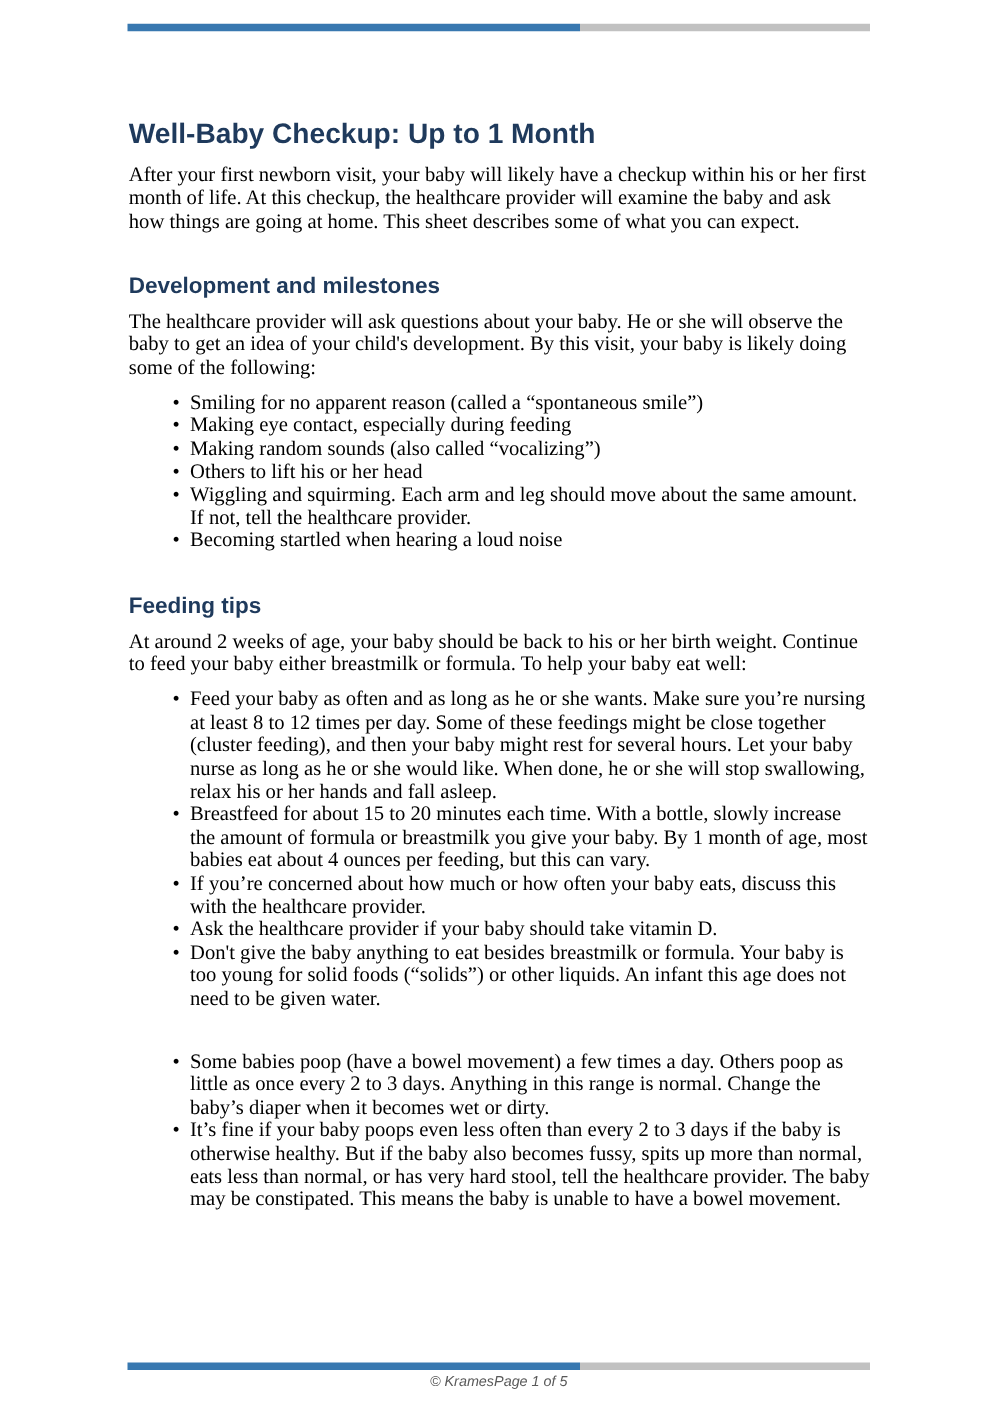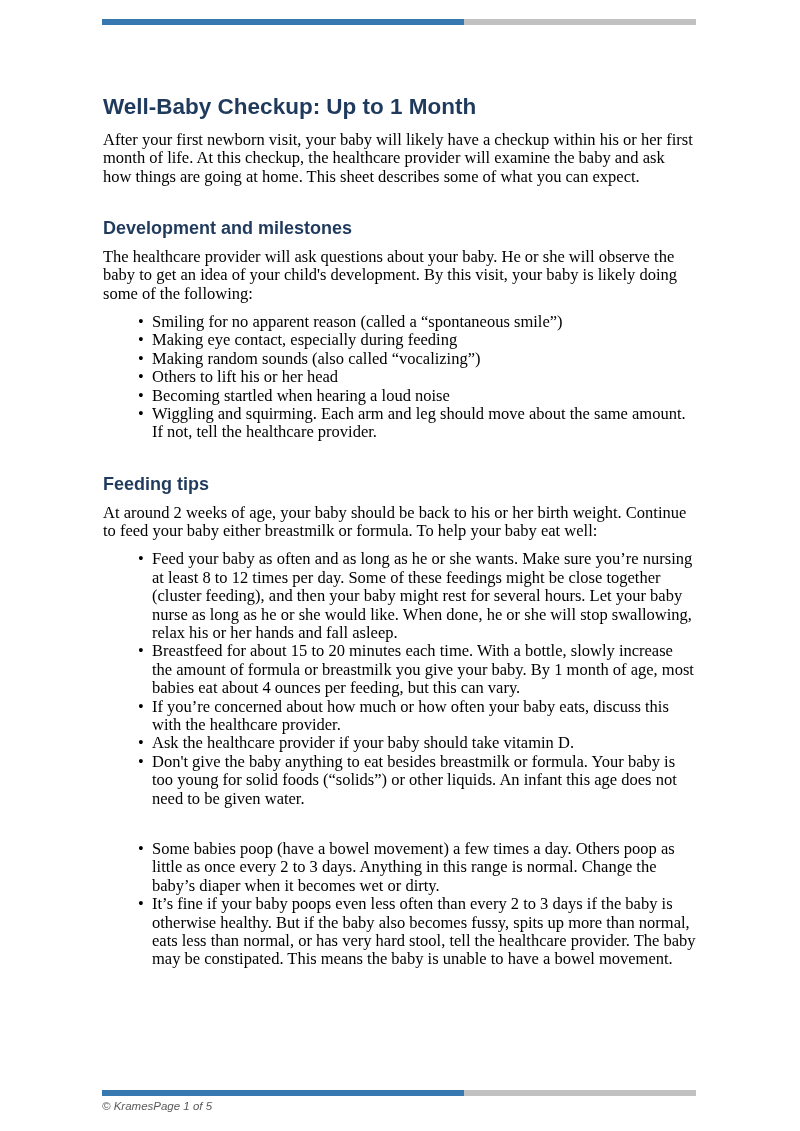--- a/index.html
+++ b/index.html
@@ -75,21 +75,21 @@
     left:35px;
   }
   .footer{
     position:absolute;
     top:1090px;
     left:102px;
     width:594px;
   }
   .footer-row{
     display:flex;
-    justify-content:flex-start;
+    justify-content:center;
     margin-top:4px;
     font-family:"Liberation Sans", sans-serif;
     font-style:italic;
     font-size:11.5px;
     color:var(--footer-text);
   }
 </style>
 </head>
 <body>
 
@@ -105,22 +105,22 @@
     <p class="intro">After your first newborn visit, your baby will likely have a checkup within his or her first month of life. At this checkup, the healthcare provider will examine the baby and ask how things are going at home. This sheet describes some of what you can expect.</p>
     <div id="sections">
   <section>
     <h2>Development and milestones</h2>
     <p>The healthcare provider will ask questions about your baby. He or she will observe the baby to get an idea of your child's development. By this visit, your baby is likely doing some of the following:</p>
     <ul class="bullets">
             <li>Smiling for no apparent reason (called a “spontaneous smile”)</li>
             <li>Making eye contact, especially during feeding</li>
             <li>Making random sounds (also called “vocalizing”)</li>
             <li>Others to lift his or her head</li>
+            <li>Wiggling and squirming. Each arm and leg should move about the same amount. If not, tell the healthcare provider.</li>
             <li>Becoming startled when hearing a loud noise</li>
-            <li>Wiggling and squirming. Each arm and leg should move about the same amount. If not, tell the healthcare provider.</li>
           </ul>
   </section>
 
   <section>
     <h2>Feeding tips</h2>
     <p>At around 2 weeks of age, your baby should be back to his or her birth weight. Continue to feed your baby either breastmilk or formula. To help your baby eat well:</p>
     <ul class="bullets">
             <li>Feed your baby as often and as long as he or she wants. Make sure you’re nursing at least 8 to 12 times per day. Some of these feedings might be close together (cluster feeding), and then your baby might rest for several hours. Let your baby nurse as long as he or she would like. When done, he or she will stop swallowing, relax his or her hands and fall asleep.</li>
             <li>Breastfeed for about 15 to 20 minutes each time. With a bottle, slowly increase the amount of formula or breastmilk you give your baby. By 1 month of age, most babies eat about 4 ounces per feeding, but this can vary.</li>
             <li>If you’re concerned about how much or how often your baby eats, discuss this with the healthcare provider.</li>

